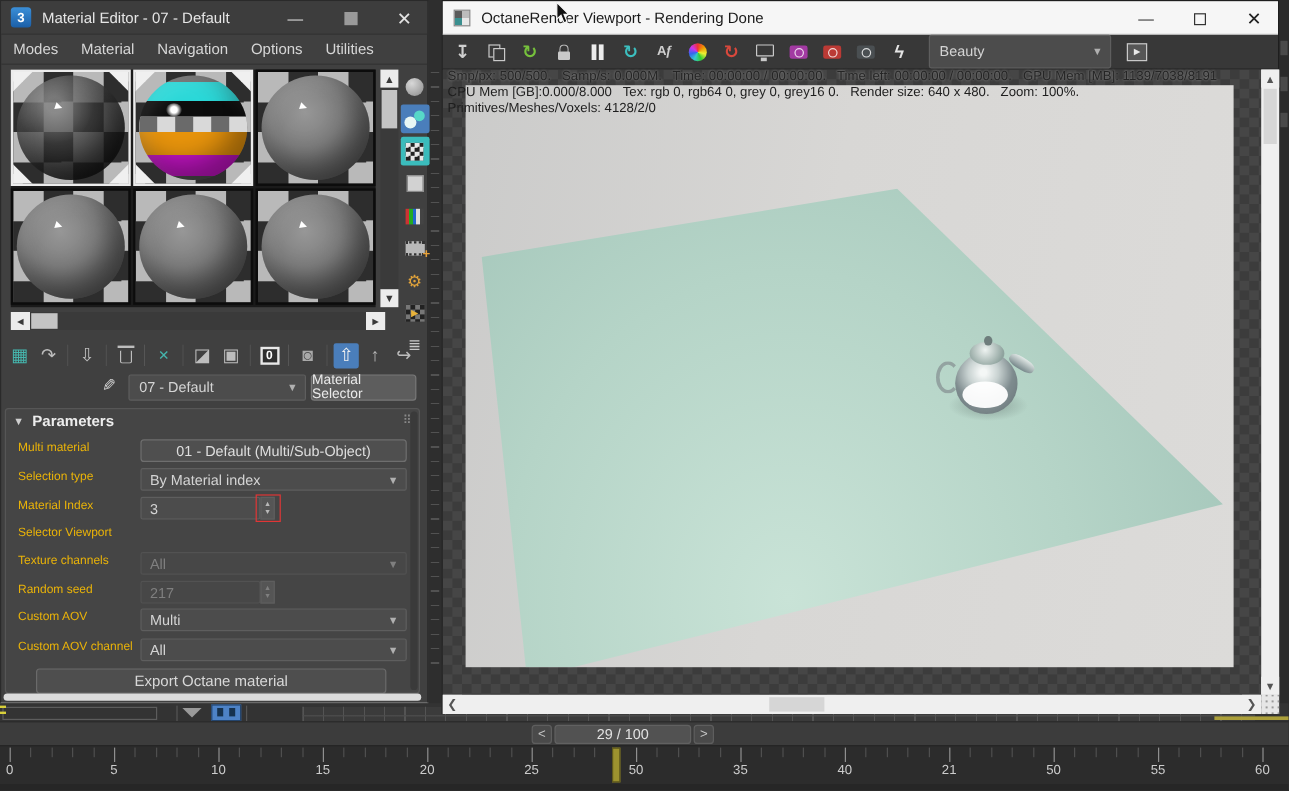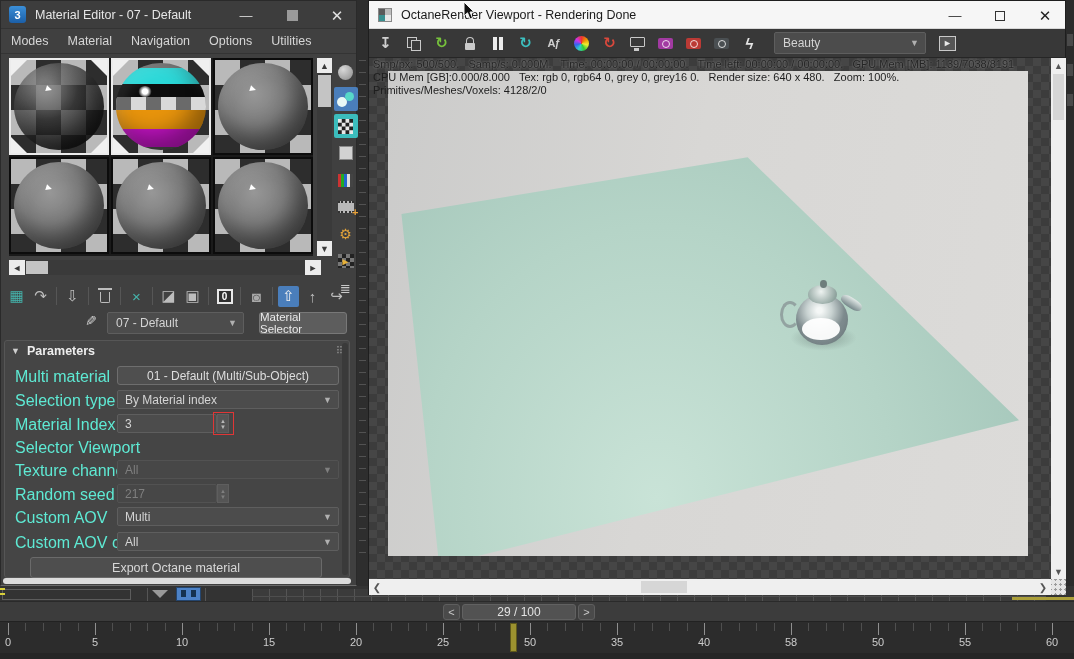--- a/index.html
+++ b/index.html
@@ -120,33 +120,33 @@
   .k-trash{width:10px;height:11px;border:1.5px solid #bdbdbd;border-top:none;border-radius:0 0 2px 2px;position:relative;margin-top:3px;}
   .k-trash::before{content:"";position:absolute;top:-4px;left:-3px;right:-3px;height:2px;background:#bdbdbd;}
   .k-zero{width:16px;height:15px;background:#2f2f2f;border:2px solid #e8e8e8;color:#fff;font-weight:bold;font-size:10px;
     display:flex;align-items:center;justify-content:center;}
 
   
   .eyedropper{position:absolute;left:84px;top:312px;font-size:14px;color:#d0d0d0;transform:scaleX(-1);}
   .dd{background:#4c4c4c;border:1px solid #5e5e5e;border-radius:2px;color:#d4d4d4;font-size:12px;
     display:flex;align-items:center;padding-left:8px;position:relative;}
   .dd .arr{position:absolute;right:6px;color:#b0b0b0;font-size:9px;}
-  #mtl-dd{position:absolute;left:106px;top:311px;width:137px;height:22px;text-align:center;}
+  #mtl-dd{position:absolute;left:106px;top:311px;width:148px;height:22px;text-align:center;}
   #mtl-selector{position:absolute;left:258px;top:311px;width:88px;height:22px;background:#5d5d5d;border:1px solid #787878;
     border-radius:3px;color:#eaeaea;font-size:11.5px;display:flex;align-items:center;justify-content:center;}
 
   
   #params{position:absolute;left:3px;top:339px;width:346px;height:238px;background:#454545;border:1px solid #565656;border-radius:3px;}
   .p-head{height:19px;display:flex;align-items:center;padding:0 6px;}
   .p-head .tri{font-size:9px;color:#cfcfcf;margin-right:7px;}
   .p-head .cap{font-size:12.5px;font-weight:bold;color:#ededed;}
   .p-head .grip{margin-left:auto;color:#8a8a8a;font-size:10px;}
   .p-scrollstrip{position:absolute;right:1px;top:2px;bottom:2px;width:6px;background:#3a3a3a;border-radius:3px;}
   .prow{position:absolute;left:0;width:100%;height:20px;}
-  .plabel{position:absolute;left:10px;top:2px;font-size:16px;color:#5eead4;white-space:nowrap;}
+  .plabel{position:absolute;left:10px;top:2px;font-size:10px;color:#eab308;white-space:nowrap;}
   .ctl{position:absolute;left:112px;width:222px;height:19px;font-size:12px;}
   .pbtn{background:#4f4f4f;border:1px solid #6e6e6e;border-radius:3px;color:#dedede;
     display:flex;align-items:center;justify-content:center;}
   .pdd{background:#4c4c4c;border:1px solid #5e5e5e;border-radius:2px;color:#d4d4d4;display:flex;align-items:center;padding-left:7px;position:relative;}
   .pdd .arr{position:absolute;right:6px;color:#b0b0b0;font-size:9px;}
   .pspin{width:100px;background:#4c4c4c;border:1px solid #5e5e5e;border-radius:2px;color:#d4d4d4;display:flex;align-items:center;padding-left:7px;position:relative;}
   .spinner{position:absolute;right:-13px;top:-1px;width:12px;height:19px;background:#555;border:1px solid #5e5e5e;
     display:flex;flex-direction:column;align-items:center;justify-content:center;font-size:6px;color:#b8b8b8;line-height:6px;}
   .dim .pbtn{color:#8a8a8a;border-color:#585858;background:#484848;}
   .dim .pdd,.dim .pspin{color:#7f7f7f;background:#474747;border-color:#525252;}
@@ -166,21 +166,21 @@
   .oc-max i{width:10px;height:10px;border:1.5px solid #333;}
   .oc-max{left:622px;}
   .oc-close{left:667px;color:#222;font-size:15px;}
   .cursor{position:absolute;left:94px;top:1px;}
 
   .oc-toolbar{position:absolute;left:0;top:28px;width:100%;height:29px;background:#383838;border-bottom:1px solid #262626;
     display:flex;align-items:center;padding-left:7px;}
   .oicons{display:flex;align-items:center;gap:9px;}
   .oico{width:19px;height:19px;display:flex;align-items:center;justify-content:center;font-size:15px;font-weight:bold;}
   .oico.small{font-size:11px;font-weight:bold;letter-spacing:-1px;}
-  #pass-dd{width:152px;height:22px;margin-left:15px;text-align:right;}
+  #pass-dd{width:152px;height:28px;margin-left:15px;text-align:right;}
   .k-pickview{width:17px;height:15px;margin-left:13px;background:#565656;border:1.5px solid #c9c9c9;color:#e8e8e8;
     font-size:9px;display:flex;align-items:center;justify-content:center;}
   .k-lock{width:10px;height:7px;background:#c9c9c9;border-radius:1px;position:relative;margin-top:7px;}
   .k-lock::before{content:"";position:absolute;left:1px;top:-6px;width:6px;height:6px;border:1.5px solid #c9c9c9;border-bottom:none;border-radius:4px 4px 0 0;}
   .k-pause{width:12px;height:13px;position:relative;}
   .k-pause::before,.k-pause::after{content:"";position:absolute;top:0;width:4px;height:13px;background:#ececec;}
   .k-pause::before{left:1px;}.k-pause::after{right:1px;}
   .k-ball{width:15px;height:15px;border-radius:50%;background:conic-gradient(#e33,#e90,#ee3,#3c3,#3cc,#36e,#c3e,#e33);}
   .k-monitor{width:15px;height:10px;border:1.5px solid #c9c9c9;border-radius:1px;position:relative;margin-top:-3px;}
   .k-monitor::after{content:"";position:absolute;left:3px;bottom:-5px;width:5px;height:3px;background:#c9c9c9;}
@@ -309,21 +309,21 @@
       <i class="tick" style="left: 651.8px;"></i>
       <i class="tick" style="left: 669.2px;"></i>
       <i class="tick" style="left: 686.6px;"></i>
       <i class="tick major" style="left: 704px;"></i>
       <span class="tlabel" style="left: 704px;">40</span>
       <i class="tick" style="left: 721.4px;"></i>
       <i class="tick" style="left: 738.8px;"></i>
       <i class="tick" style="left: 756.2px;"></i>
       <i class="tick" style="left: 773.6px;"></i>
       <i class="tick major" style="left: 791px;"></i>
-      <span class="tlabel" style="left: 791px;">58</span>
+      <span class="tlabel" style="left: 791px;">21</span>
       <i class="tick" style="left: 808.4px;"></i>
       <i class="tick" style="left: 825.8px;"></i>
       <i class="tick" style="left: 843.2px;"></i>
       <i class="tick" style="left: 860.6px;"></i>
       <i class="tick major" style="left: 878px;"></i>
       <span class="tlabel" style="left: 878px;">50</span>
       <i class="tick" style="left: 895.4px;"></i>
       <i class="tick" style="left: 912.8px;"></i>
       <i class="tick" style="left: 930.2px;"></i>
       <i class="tick" style="left: 947.6px;"></i>

